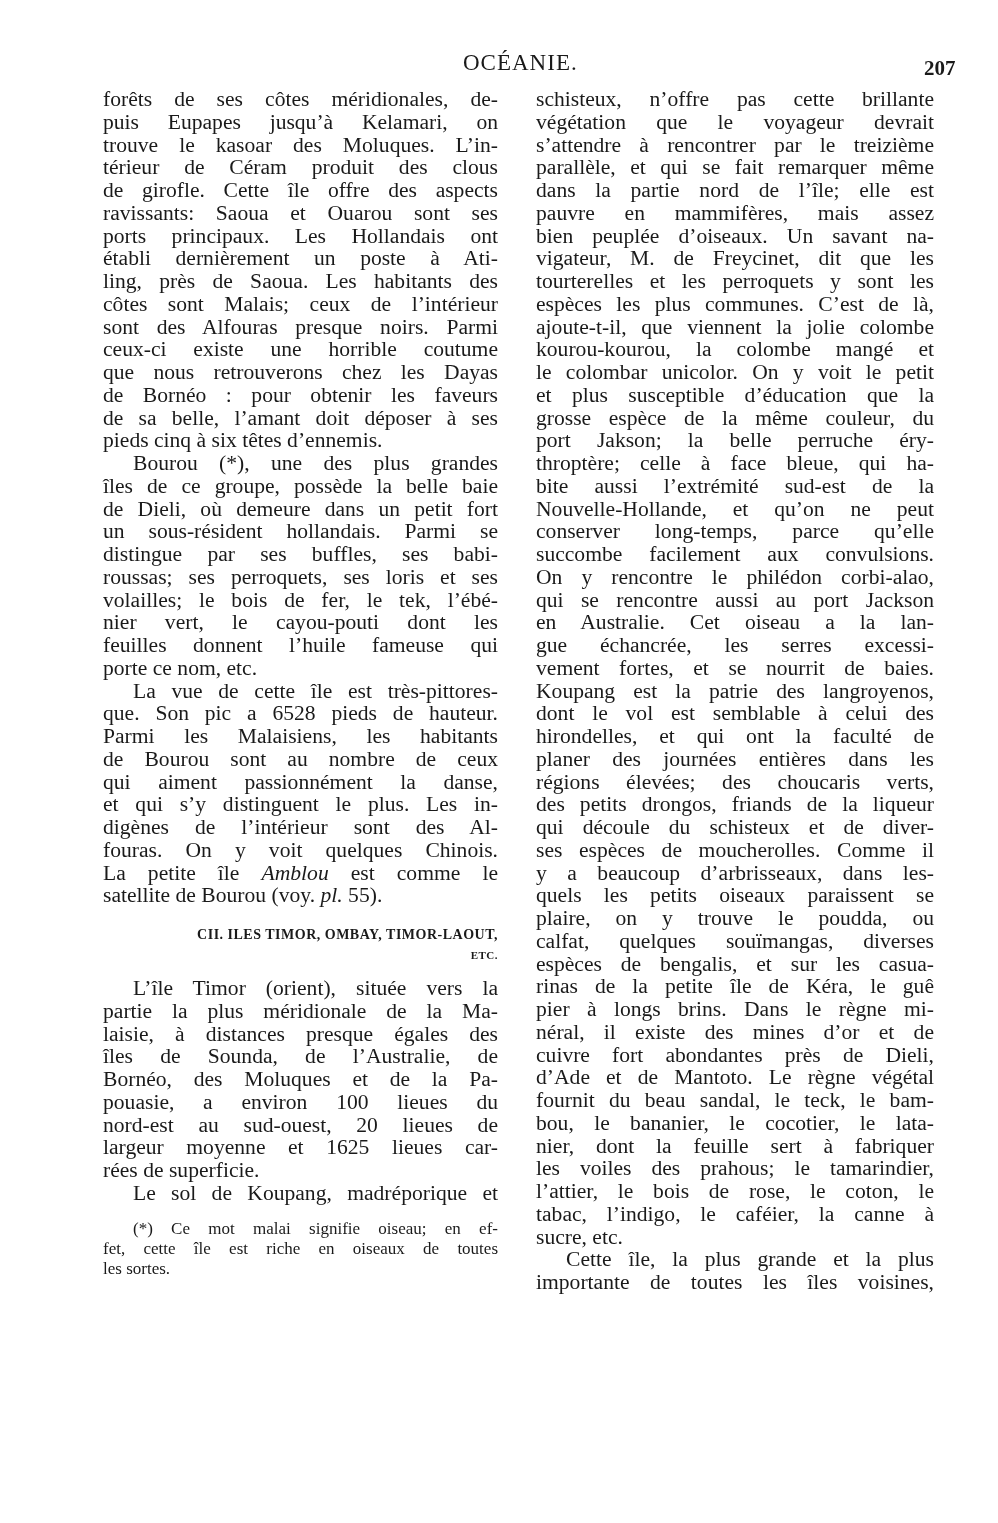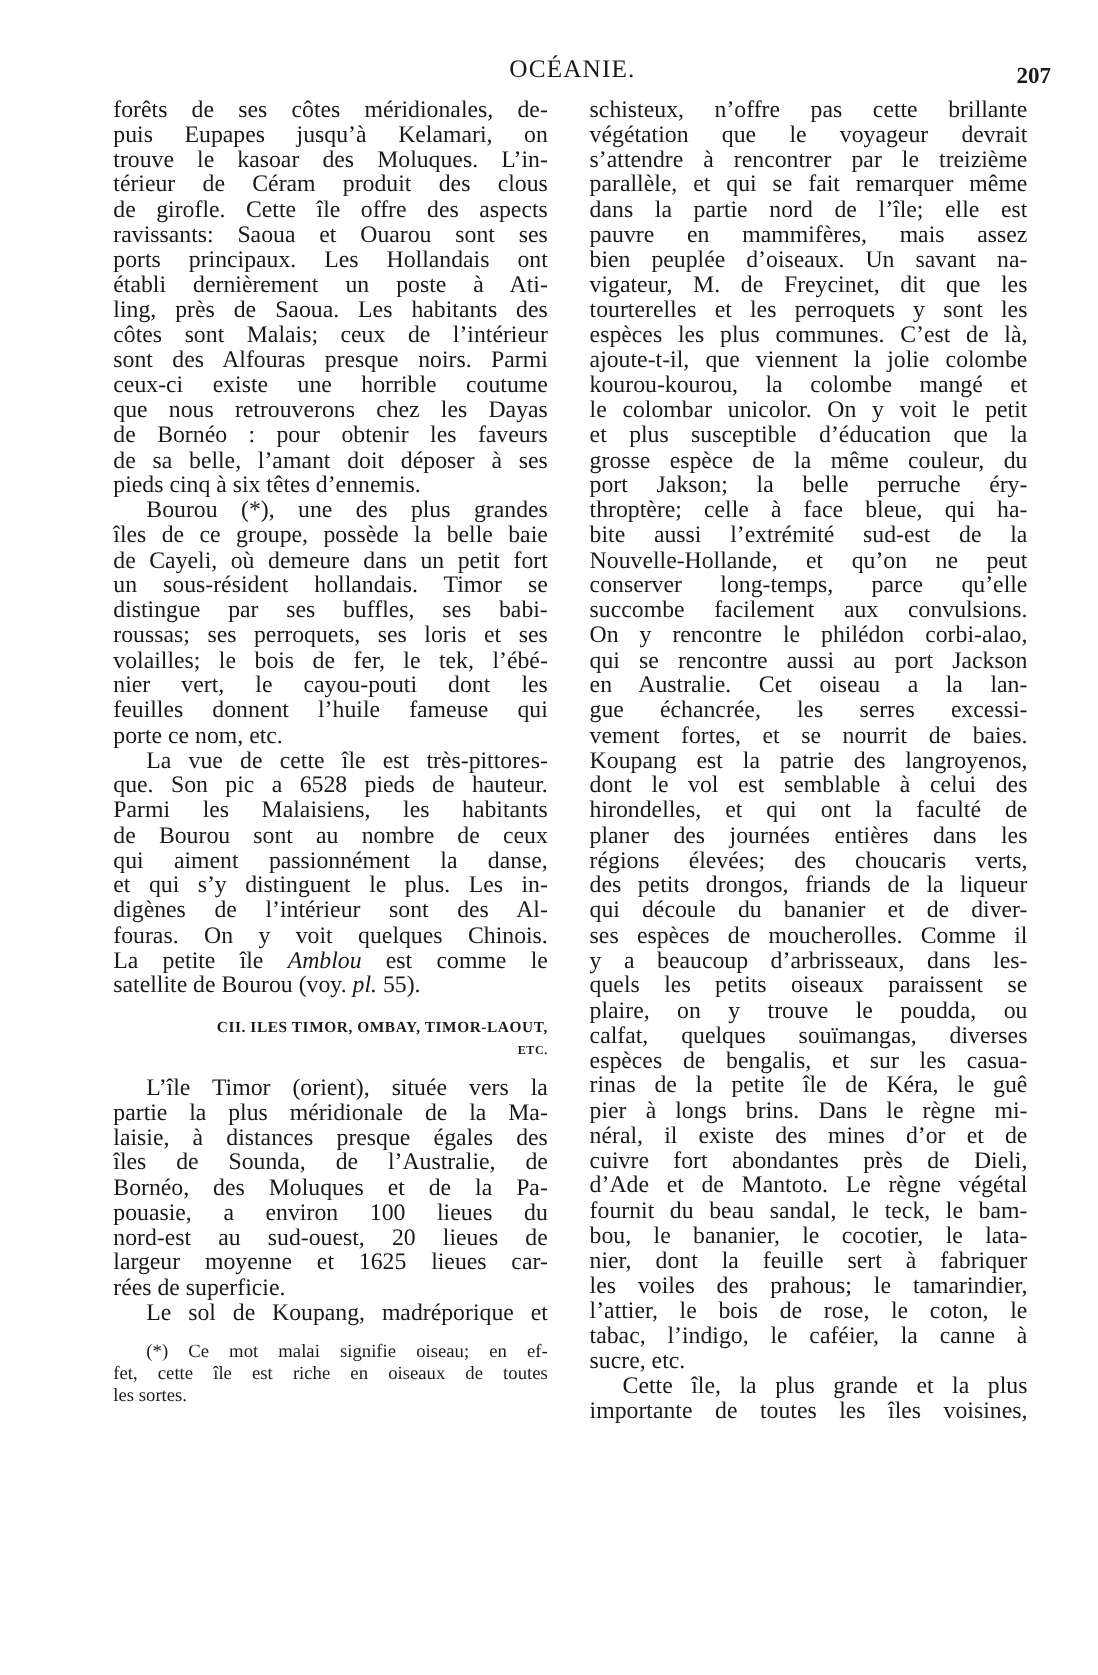--- a/index.html
+++ b/index.html
@@ -43,22 +43,22 @@
       <span class="line">sont des Alfouras presque noirs. Parmi</span>
       <span class="line">ceux-ci existe une horrible coutume</span>
       <span class="line">que nous retrouverons chez les Dayas</span>
       <span class="line">de Bornéo : pour obtenir les faveurs</span>
       <span class="line">de sa belle, l’amant doit déposer à ses</span>
       <span class="line last">pieds cinq à six têtes d’ennemis.</span>
     </div>
   <div>
       <span class="line indent">Bourou (*), une des plus grandes</span>
       <span class="line">îles de ce groupe, possède la belle baie</span>
-      <span class="line">de Cayeli, où demeure dans un petit fort</span>
-      <span class="line">un sous-résident hollandais. Timor se</span>
+      <span class="line">de Dieli, où demeure dans un petit fort</span>
+      <span class="line">un sous-résident hollandais. Parmi se</span>
       <span class="line">distingue par ses buffles, ses babi-</span>
       <span class="line">roussas; ses perroquets, ses loris et ses</span>
       <span class="line">volailles; le bois de fer, le tek, l’ébé-</span>
       <span class="line">nier vert, le cayou-pouti dont les</span>
       <span class="line">feuilles donnent l’huile fameuse qui</span>
       <span class="line last">porte ce nom, etc.</span>
     </div>
   <div>
     <div>
         <span class="line indent">La vue de cette île est très-pittores-</span>
@@ -125,21 +125,21 @@
       <span class="line">qui se rencontre aussi au port Jackson</span>
       <span class="line">en Australie. Cet oiseau a la lan-</span>
       <span class="line">gue échancrée, les serres excessi-</span>
       <span class="line">vement fortes, et se nourrit de baies.</span>
       <span class="line">Koupang est la patrie des langroyenos,</span>
       <span class="line">dont le vol est semblable à celui des</span>
       <span class="line">hirondelles, et qui ont la faculté de</span>
       <span class="line">planer des journées entières dans les</span>
       <span class="line">régions élevées; des choucaris verts,</span>
       <span class="line">des petits drongos, friands de la liqueur</span>
-      <span class="line">qui découle du bananier et de diver-</span>
+      <span class="line">qui découle du schisteux et de diver-</span>
       <span class="line">ses espèces de moucherolles. Comme il</span>
       <span class="line">y a beaucoup d’arbrisseaux, dans les-</span>
       <span class="line">quels les petits oiseaux paraissent se</span>
       <span class="line">plaire, on y trouve le poudda, ou</span>
       <span class="line">calfat, quelques souïmangas, diverses</span>
       <span class="line">espèces de bengalis, et sur les casua-</span>
       <span class="line">rinas de la petite île de Kéra, le guê</span>
       <span class="line">pier à longs brins. Dans le règne mi-</span>
       <span class="line">néral, il existe des mines d’or et de</span>
       <span class="line">cuivre fort abondantes près de Dieli,</span>

